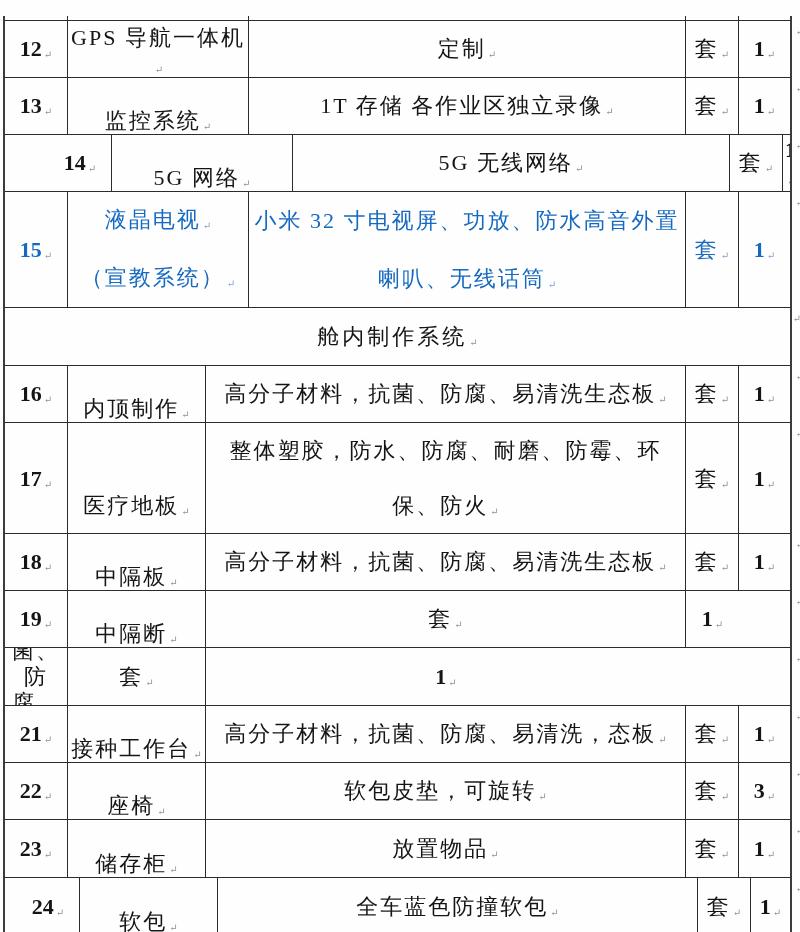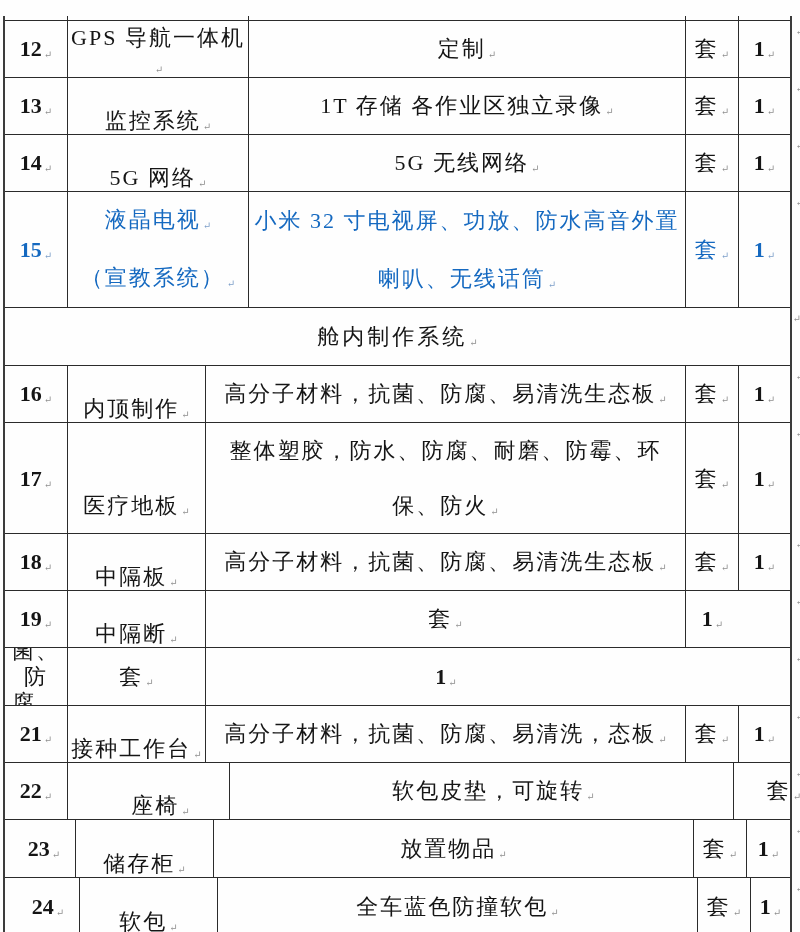--- a/index.html
+++ b/index.html
@@ -88,21 +88,21 @@
             <span class="t">1T  存储  各作业区独立录像<span class="mark">↵</span></span>
           </div>
           <div class="cell unit">
             <span class="t">套<span class="mark">↵</span></span>
           </div>
           <div class="cell qty">
             <span class="t">1<span class="mark">↵</span></span>
           </div>
           <span class="outmark">↵</span>
         </div>
-        <div class="trow cols-a" style="height: 57px;">
+        <div class="trow cols-a" style="height: 57px; padding-left: 44px;">
           <div class="cell num">
             <span class="t">14<span class="mark">↵</span></span>
           </div>
           <div class="cell name">
             <span class="t">5G 网络<span class="mark">↵</span></span>
           </div>
           <div class="cell desc">
             <span class="t">5G 无线网络<span class="mark">↵</span></span>
           </div>
           <div class="cell unit">
@@ -230,39 +230,39 @@
             <span class="t">高分子材料，抗菌、防腐、易清洗，态板<span class="mark">↵</span></span>
           </div>
           <div class="cell unit">
             <span class="t">套<span class="mark">↵</span></span>
           </div>
           <div class="cell qty">
             <span class="t">1<span class="mark">↵</span></span>
           </div>
           <span class="outmark">↵</span>
         </div>
-        <div class="trow cols-b" style="height: 57px; gap: 24px;">
+        <div class="trow cols-b" style="height: 57px;">
           <div class="cell num">
             <span class="t">22<span class="mark">↵</span></span>
           </div>
           <div class="cell name">
             <span class="t">座椅<span class="mark">↵</span></span>
           </div>
           <div class="cell desc">
             <span class="t">软包皮垫，可旋转<span class="mark">↵</span></span>
           </div>
           <div class="cell unit">
             <span class="t">套<span class="mark">↵</span></span>
           </div>
           <div class="cell qty">
             <span class="t">3<span class="mark">↵</span></span>
           </div>
           <span class="outmark">↵</span>
         </div>
-        <div class="trow cols-b" style="height: 58px; padding-left: 8px;">
+        <div class="trow cols-b" style="height: 58px;">
           <div class="cell num">
             <span class="t">23<span class="mark">↵</span></span>
           </div>
           <div class="cell name">
             <span class="t">储存柜<span class="mark">↵</span></span>
           </div>
           <div class="cell desc">
             <span class="t">放置物品<span class="mark">↵</span></span>
           </div>
           <div class="cell unit">

